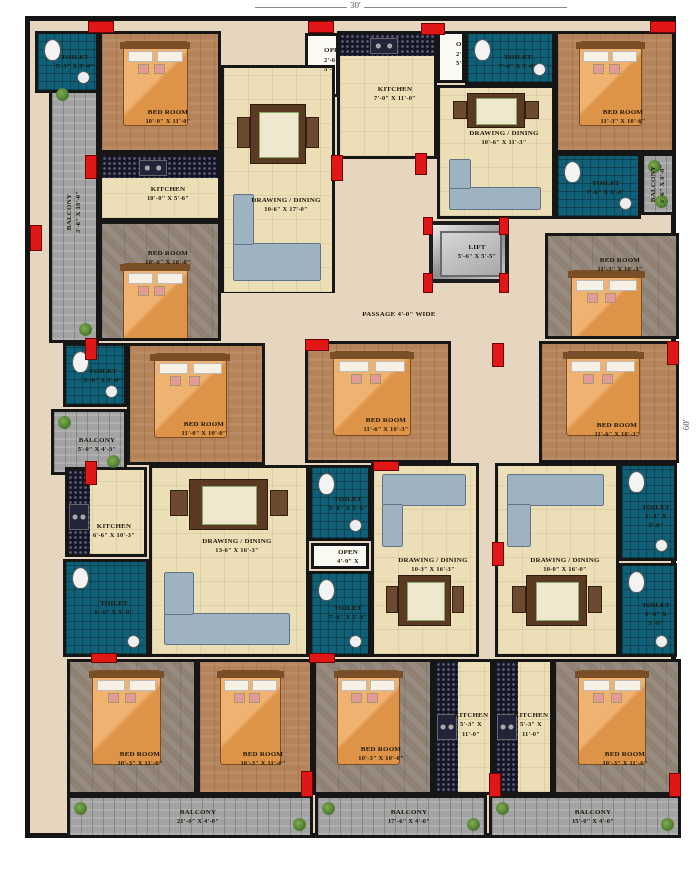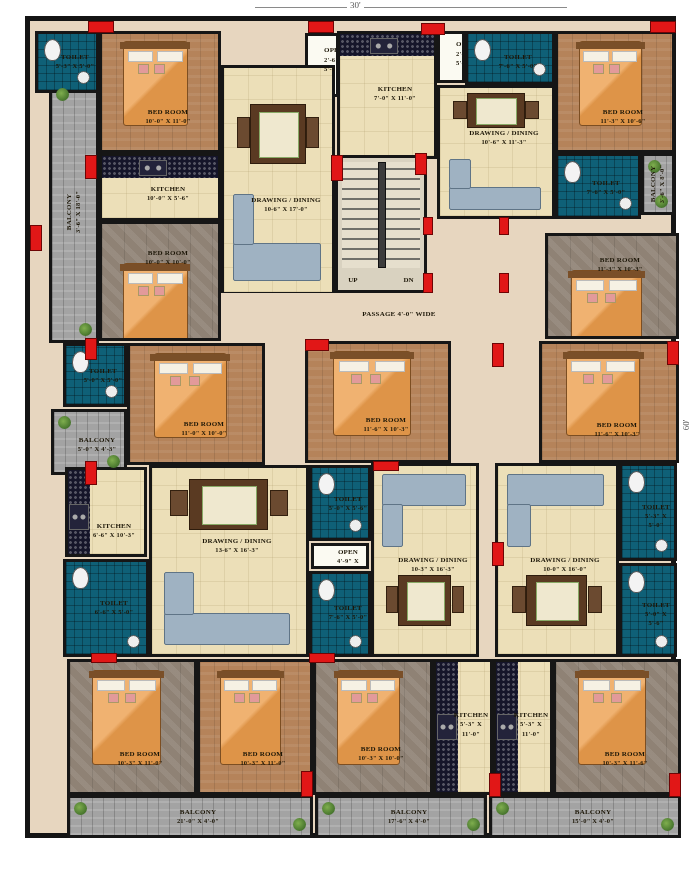--- a/index.html
+++ b/index.html
@@ -174,25 +174,23 @@
     <div class="room toilet" style="left: 525px; top: 132px; width: 86px; height: 66px;">
       <div class="rlabel" style="top: 38%;"><span>TOILET</span><br><span class="dims">7'-6" X 5'-0"</span></div>
       <div class="wcpot" style="left: 6px; top: 5px;"></div>
       <div class="wcsink" style="right: 6px; bottom: 6px;"></div>
     </div>
     <div class="room balcony" style="left: 611px; top: 132px; width: 34px; height: 62px;">
       <div class="rlabel vert"><span>BALCONY</span><br><span class="dims">3'-6" X 8'-0"</span></div>
       <div class="plant" style="left: 4px; top: 4px;"></div>
       <div class="plant" style="right: 4px; bottom: 4px;"></div>
     </div>
-    <div class="room stair" style="left: 305px; top: 134px; width: 92px; height: 138px;">
-      <div class="steps"></div>
-      <div class="rail"></div>
-      <div class="stlbl" style="left: 12%;">UP</div>
-      <div class="stlbl" style="right: 12%;">DN</div>
+    <div class="room lift" style="left: 399px; top: 200px; width: 80px; height: 62px;">
+      <div class="cab"></div>
+      <div class="rlabel" style="top: 34%;"><span>LIFT</span><br><span class="dims">5'-6" X 5'-5"</span></div>
     </div>
     <div class="room passage" style="left: 191px; top: 272px; width: 340px; height: 46px;">
       <div class="rlabel" style="top: 38%;"><span>PASSAGE 4'-0" WIDE</span></div>
     </div>
     <div class="room bedroom" style="left: 275px; top: 320px; width: 146px; height: 122px;">
       <div class="rlabel" style="top: 62%;"><span>BED ROOM</span><br><span class="dims">11'-6" X 10'-3"</span></div>
       <div class="bed">
         <div class="hb"></div>
         <div class="p1"></div>
         <div class="p2"></div>

